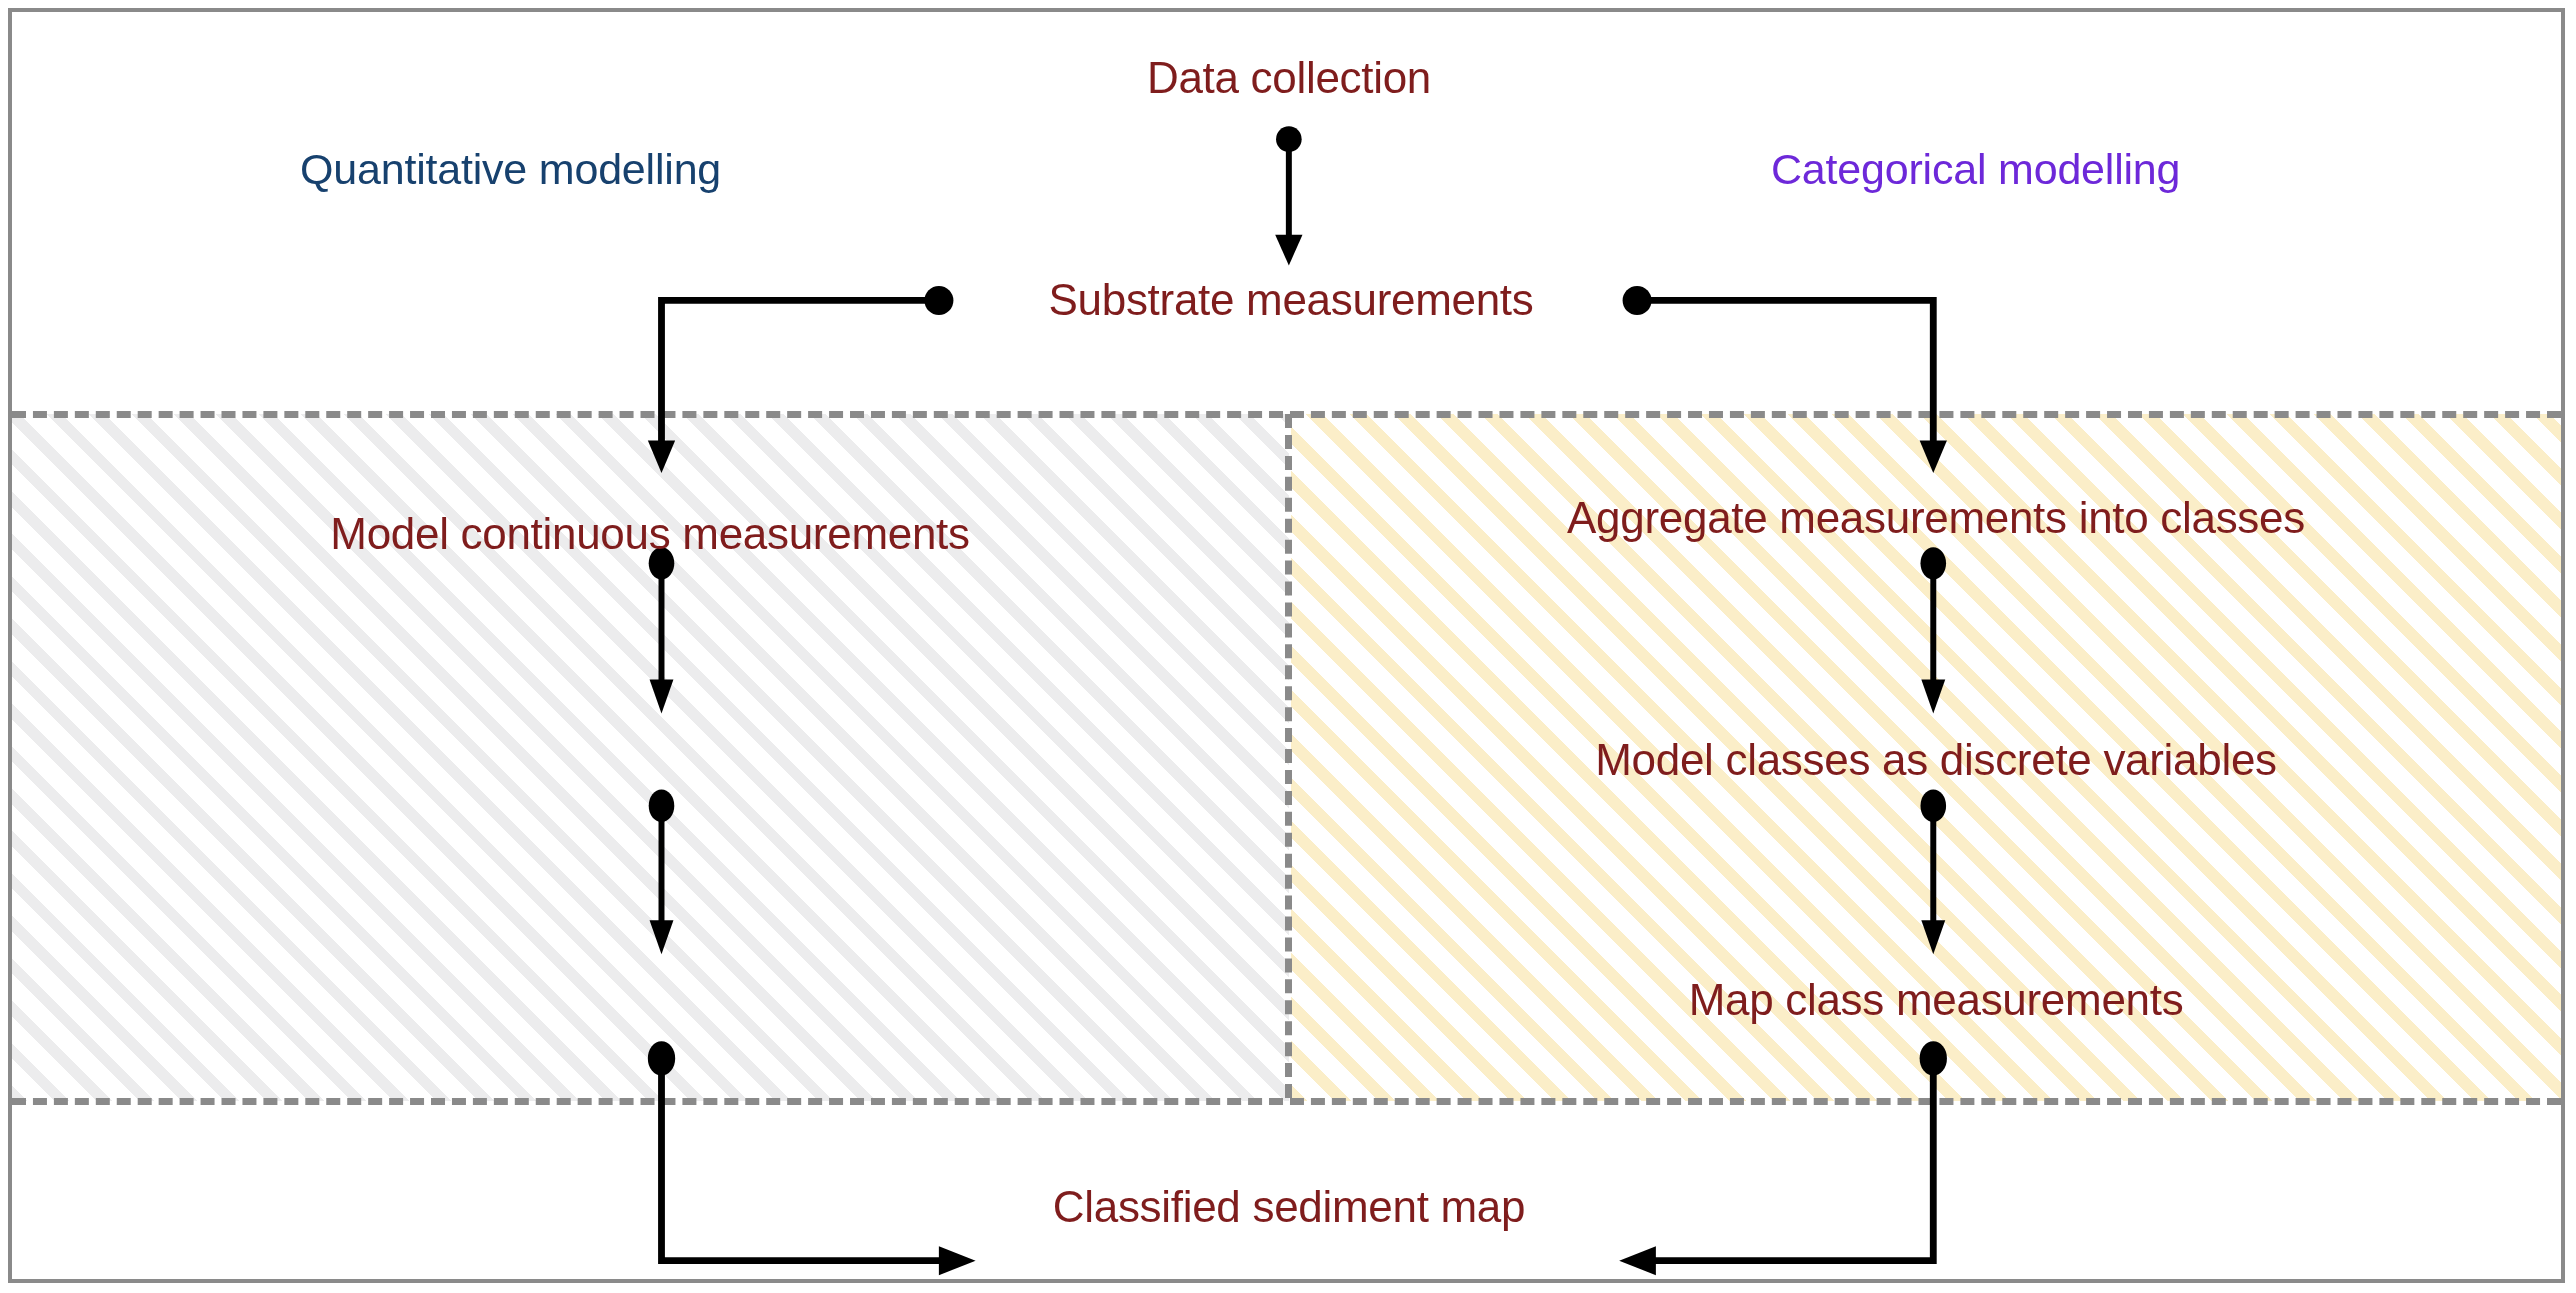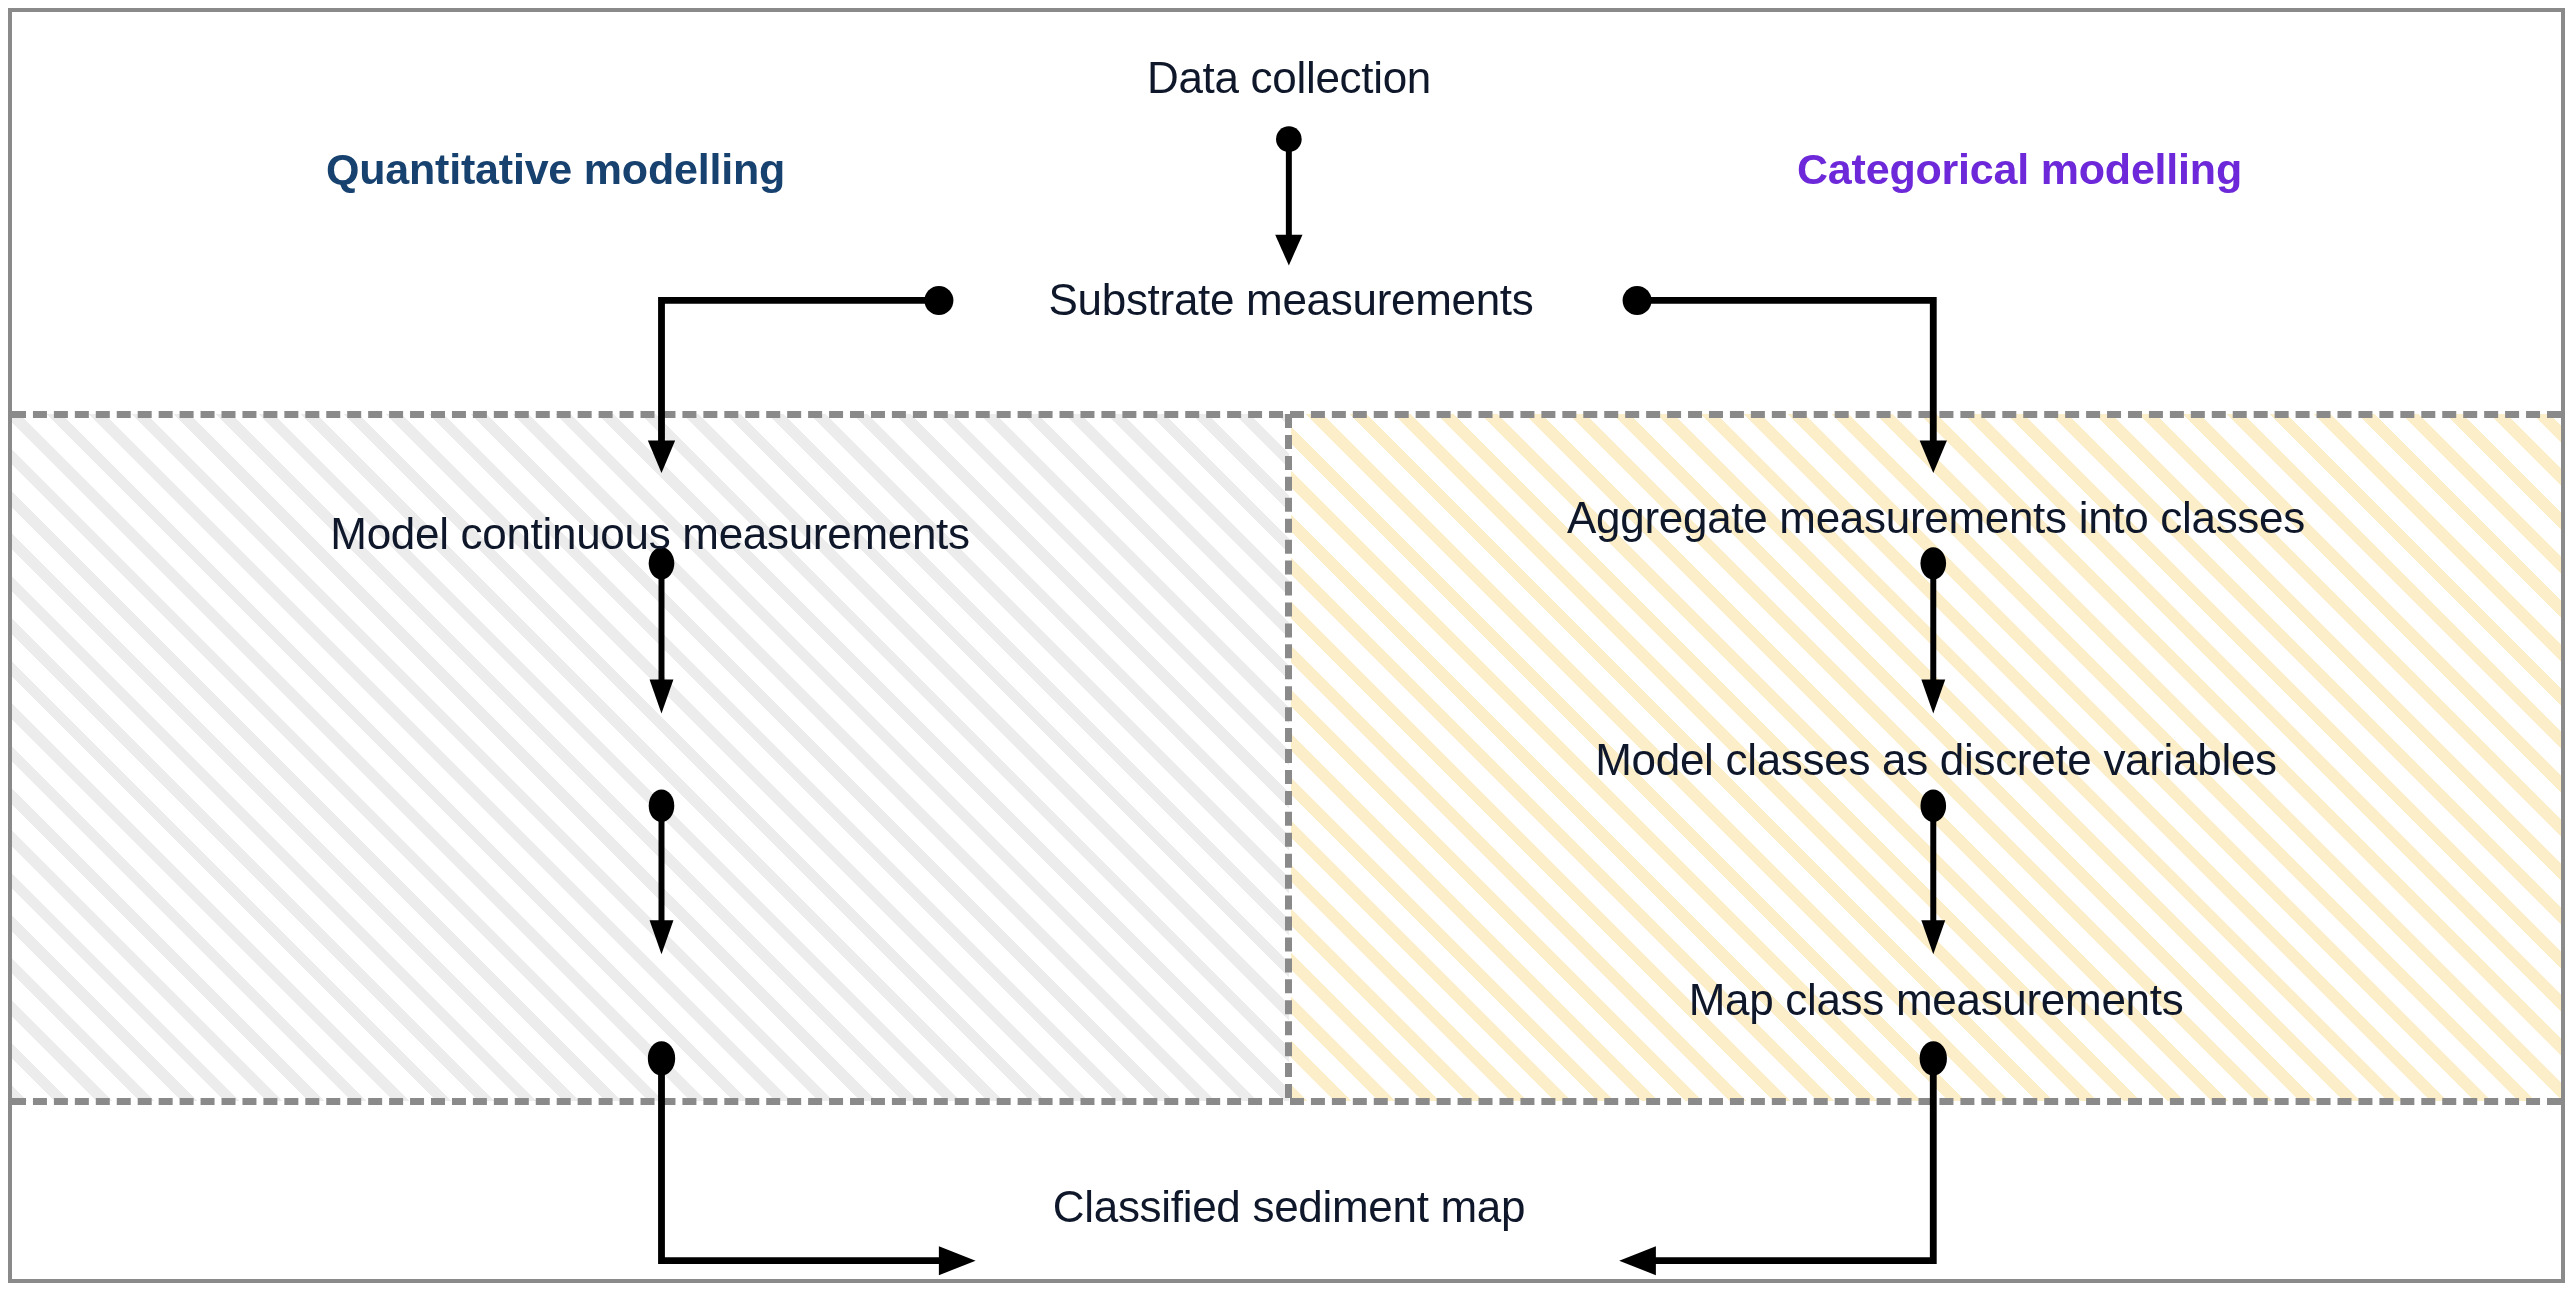--- a/index.html
+++ b/index.html
@@ -75,41 +75,40 @@
     top: 414px;
     height: 684px;
     width: 0;
     border-left: 7.7px dashed #8a8a8a;
   }
 
   
   .col-heading {
     position: absolute;
     font-size: 43px;
-    font-weight: bold;
+    font-weight: normal;
     white-space: nowrap;
     letter-spacing: -0.2px;
-    margin-left: 26px;
   }
   .col-heading.quant {
     left: 300px;
     top: 145px;
     color: #17416e;
   }
   .col-heading.cat {
     left: 1771px;
     top: 145px;
     color: #6d28d9;
   }
 
   
   .node {
     position: absolute;
     font-size: 44px;
-    color: #0f172a;
+    color: #7f1d1d;
     white-space: nowrap;
     transform: translateX(-50%);
     letter-spacing: -0.3px;
   }
 
   .node.data-collection      { left: 1289px; top:  53px; }
   .node.substrate            { left: 1291px; top: 275px; }
   .node.model-continuous     { left:  650px; top: 493px; margin-top: 16px; }
   .node.aggregate-measure    { left: 1936px; top: 493px; }
   .node.map-continuous       { left:  645px; top: 735px; }

